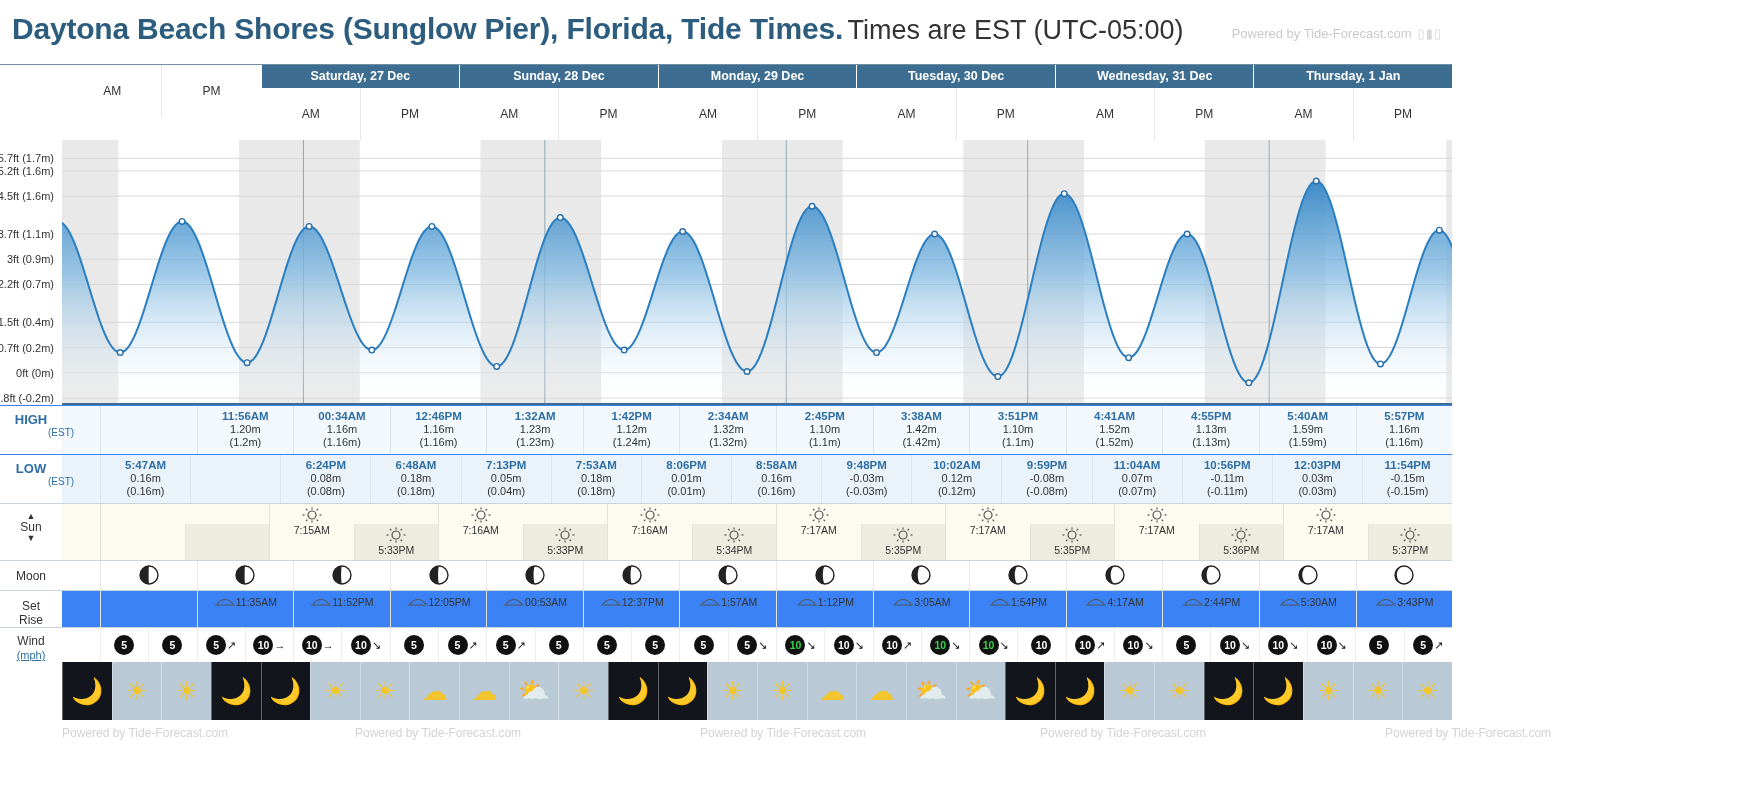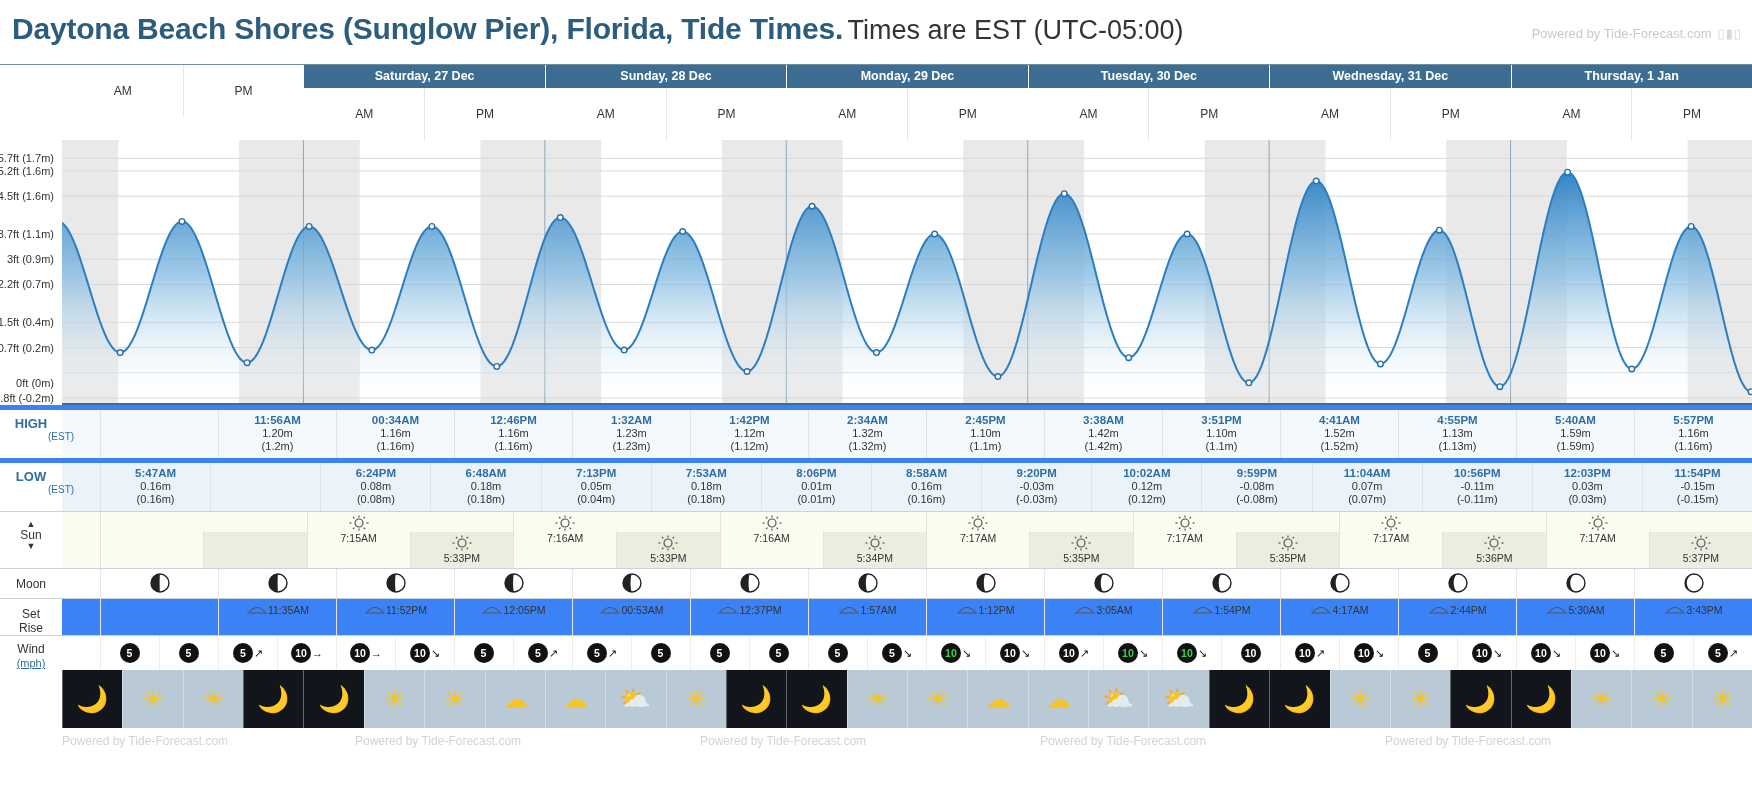--- a/index.html
+++ b/index.html
@@ -4,21 +4,21 @@
 <style>
   * { box-sizing: border-box; }
   html, body { margin:0; padding:0; }
   body {
     width:1752px; height:787px;
     font-family:"Liberation Sans", sans-serif;
     background:#ffffff;
     color:#333;
     overflow:hidden;
   }
-  #page { position:relative; width:1752px; height:787px; }
+  #page { position:relative; width:1452px; height:787px; }
 
   
   .title-bar {
     height:64px;
     padding:12px 0 0 12px;
     position:relative;
   }
   .title-main {
     font-size:30px;
     font-weight:bold;
@@ -87,21 +87,21 @@
     flex:1 1 auto;
     position:relative;
     height:265px;
     background:#fff;
     border-bottom:2px solid #3d6e92;
     overflow:hidden;
   }
   .plot svg { position:absolute; left:0; top:0; }
 
   
-  .tide-row { display:flex; border-top:5px solid #3b82f6; }
+  .tide-row { display:flex; border-top:1px solid #3b82f6; }
   .row-label {
     width:62px; flex:0 0 62px;
     text-align:center;
     font-size:13px;
     font-weight:bold;
     color:#2f6ea5;
     padding-top:6px;
     background:#fff;
   }
   .row-label .sub { display:block; font-size:10px; font-weight:normal; color:#2f6ea5;padding-left:48px;}
@@ -260,21 +260,21 @@
   <div class="chart-wrap">
     <div class="y-axis" id="y-axis">
         <div class="y-lab" style="top: 18.3077px;">5.7ft (1.7m)</div>
         <div class="y-lab" style="top: 30.9231px;">5.2ft (1.6m)</div>
         <div class="y-lab" style="top: 56.1538px;">4.5ft (1.6m)</div>
         <div class="y-lab" style="top: 94px;">3.7ft (1.1m)</div>
         <div class="y-lab" style="top: 119.231px;">3ft (0.9m)</div>
         <div class="y-lab" style="top: 144.462px;">2.2ft (0.7m)</div>
         <div class="y-lab" style="top: 182.308px;">1.5ft (0.4m)</div>
         <div class="y-lab" style="top: 207.538px;">0.7ft (0.2m)</div>
-        <div class="y-lab" style="top: 232.769px; margin-top: 10px;">0ft (0m)</div>
+        <div class="y-lab" style="top: 232.769px;">0ft (0m)</div>
         <div class="y-lab" style="top: 258px;">-0.8ft (-0.2m)</div>
       </div>
     <div class="plot" id="plot">
         <svg width="1690" height="265" viewBox="0 0 1690 265">
           <defs>
             <linearGradient id="tideGrad" x1="0" y1="0" x2="0" y2="1">
               <stop offset="0%" stop-color="#2a7fc4" stop-opacity="0.95"></stop>
               <stop offset="45%" stop-color="#7fb8e0" stop-opacity="0.75"></stop>
               <stop offset="100%" stop-color="#ffffff" stop-opacity="0.1"></stop>
             </linearGradient>
@@ -365,21 +365,21 @@
           <div class="v">(1.16m)</div>
         </div>
         <div class="tcell">
           <div class="t">1:32AM</div>
           <div class="v">1.23m</div>
           <div class="v">(1.23m)</div>
         </div>
         <div class="tcell">
           <div class="t">1:42PM</div>
           <div class="v">1.12m</div>
-          <div class="v">(1.12m)</div>
+          <div class="v">(1.24m)</div>
         </div>
         <div class="tcell">
           <div class="t">2:34AM</div>
           <div class="v">1.32m</div>
           <div class="v">(1.32m)</div>
         </div>
         <div class="tcell">
           <div class="t">2:45PM</div>
           <div class="v">1.10m</div>
           <div class="v">(1.1m)</div>
@@ -453,21 +453,21 @@
           <div class="t">8:06PM</div>
           <div class="v">0.01m</div>
           <div class="v">(0.01m)</div>
         </div>
         <div class="tcell">
           <div class="t">8:58AM</div>
           <div class="v">0.16m</div>
           <div class="v">(0.16m)</div>
         </div>
         <div class="tcell">
-          <div class="t">9:20PM</div>
+          <div class="t">9:48PM</div>
           <div class="v">-0.03m</div>
           <div class="v">(-0.03m)</div>
         </div>
         <div class="tcell">
           <div class="t">10:02AM</div>
           <div class="v">0.12m</div>
           <div class="v">(0.12m)</div>
         </div>
         <div class="tcell">
           <div class="t">9:59PM</div>

